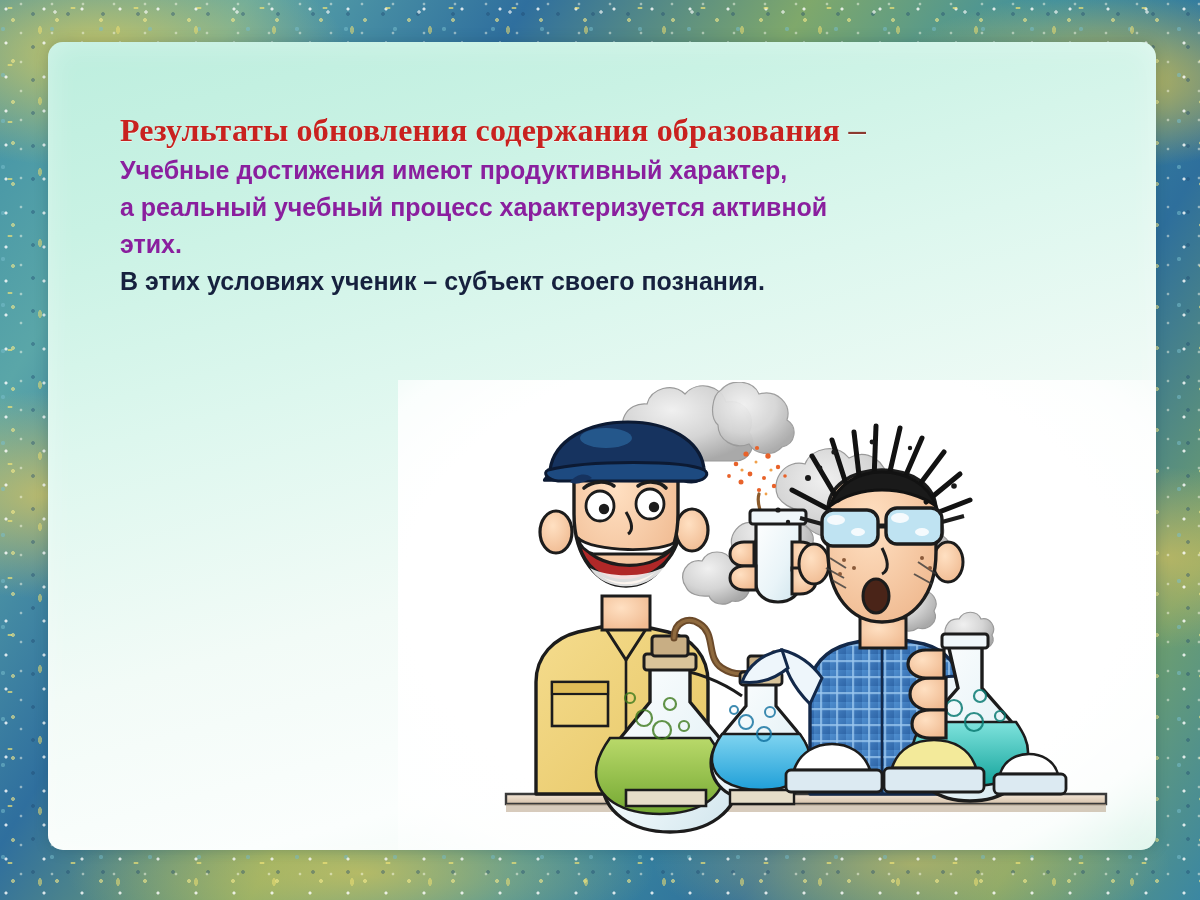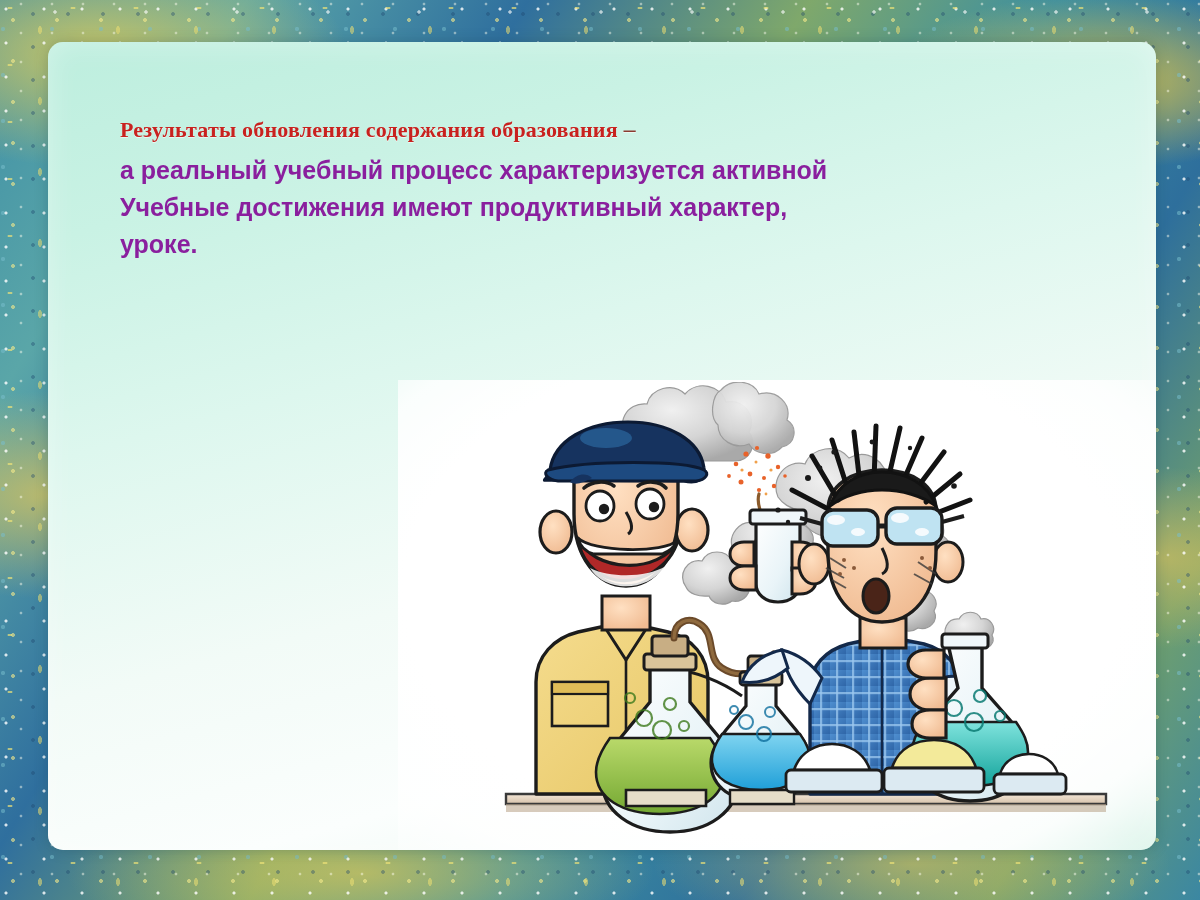--- a/index.html
+++ b/index.html
@@ -64,21 +64,21 @@
   .art-plate{
     position:absolute;left:350px;top:338px;width:760px;height:478px;
     background:
       radial-gradient(ellipse 76% 82% at 48% 44%, #ffffff 0%, #ffffff 62%, rgba(255,255,255,.86) 78%, rgba(255,255,255,0) 100%);
   }
 
   
   .textblock{position:absolute;left:72px;top:68px;width:1010px;}
   .title{
     font-family:"Liberation Serif", serif;
-    font-weight:bold;font-size:22px;line-height:40px;
+    font-weight:bold;font-size:32px;line-height:40px;
     color:#C8221F;letter-spacing:.2px;
     text-shadow:0 1px 0 rgba(255,255,255,.55);
     margin:0 0 2px 0;white-space:nowrap;
   }
   .title .dash{color:#8c3a30;font-family:"Liberation Sans",sans-serif;font-weight:normal;}
   .line{
     font-family:"Liberation Sans", sans-serif;
     font-weight:bold;font-size:25px;line-height:37px;
     white-space:nowrap;margin:0;
   }
@@ -391,19 +391,20 @@
           <path d="M522 392c4-14 17-20 29-20s25 6 29 20z" fill="#ffffff" stroke="#1c1c1c" stroke-width="2.6"></path>
           <rect x="516" y="392" width="72" height="20" rx="5" fill="#dceaf2" stroke="#1c1c1c" stroke-width="2.8"></rect>
         </g>
       </svg>
     </div>
 
     <div class="textblock">
       <h1 class="title"><span>Результаты обновления содержания образования</span>
         <span class="dash">–</span>
       </h1>
+      <p class="line purple">Учебные достижения имеют продуктивный характер,</p>
       <p class="line purple">а реальный учебный процесс характеризуется  активной</p>
-      <p class="line purple">Учебные достижения имеют продуктивный характер,</p>
-      <p class="line purple">уроке.</p>
+      <p class="line purple">этих.</p>
+      <p class="line navy">В этих условиях ученик – субъект своего познания.</p>
     </div>
 
   </div>
 </div>
 
 </body></html>

